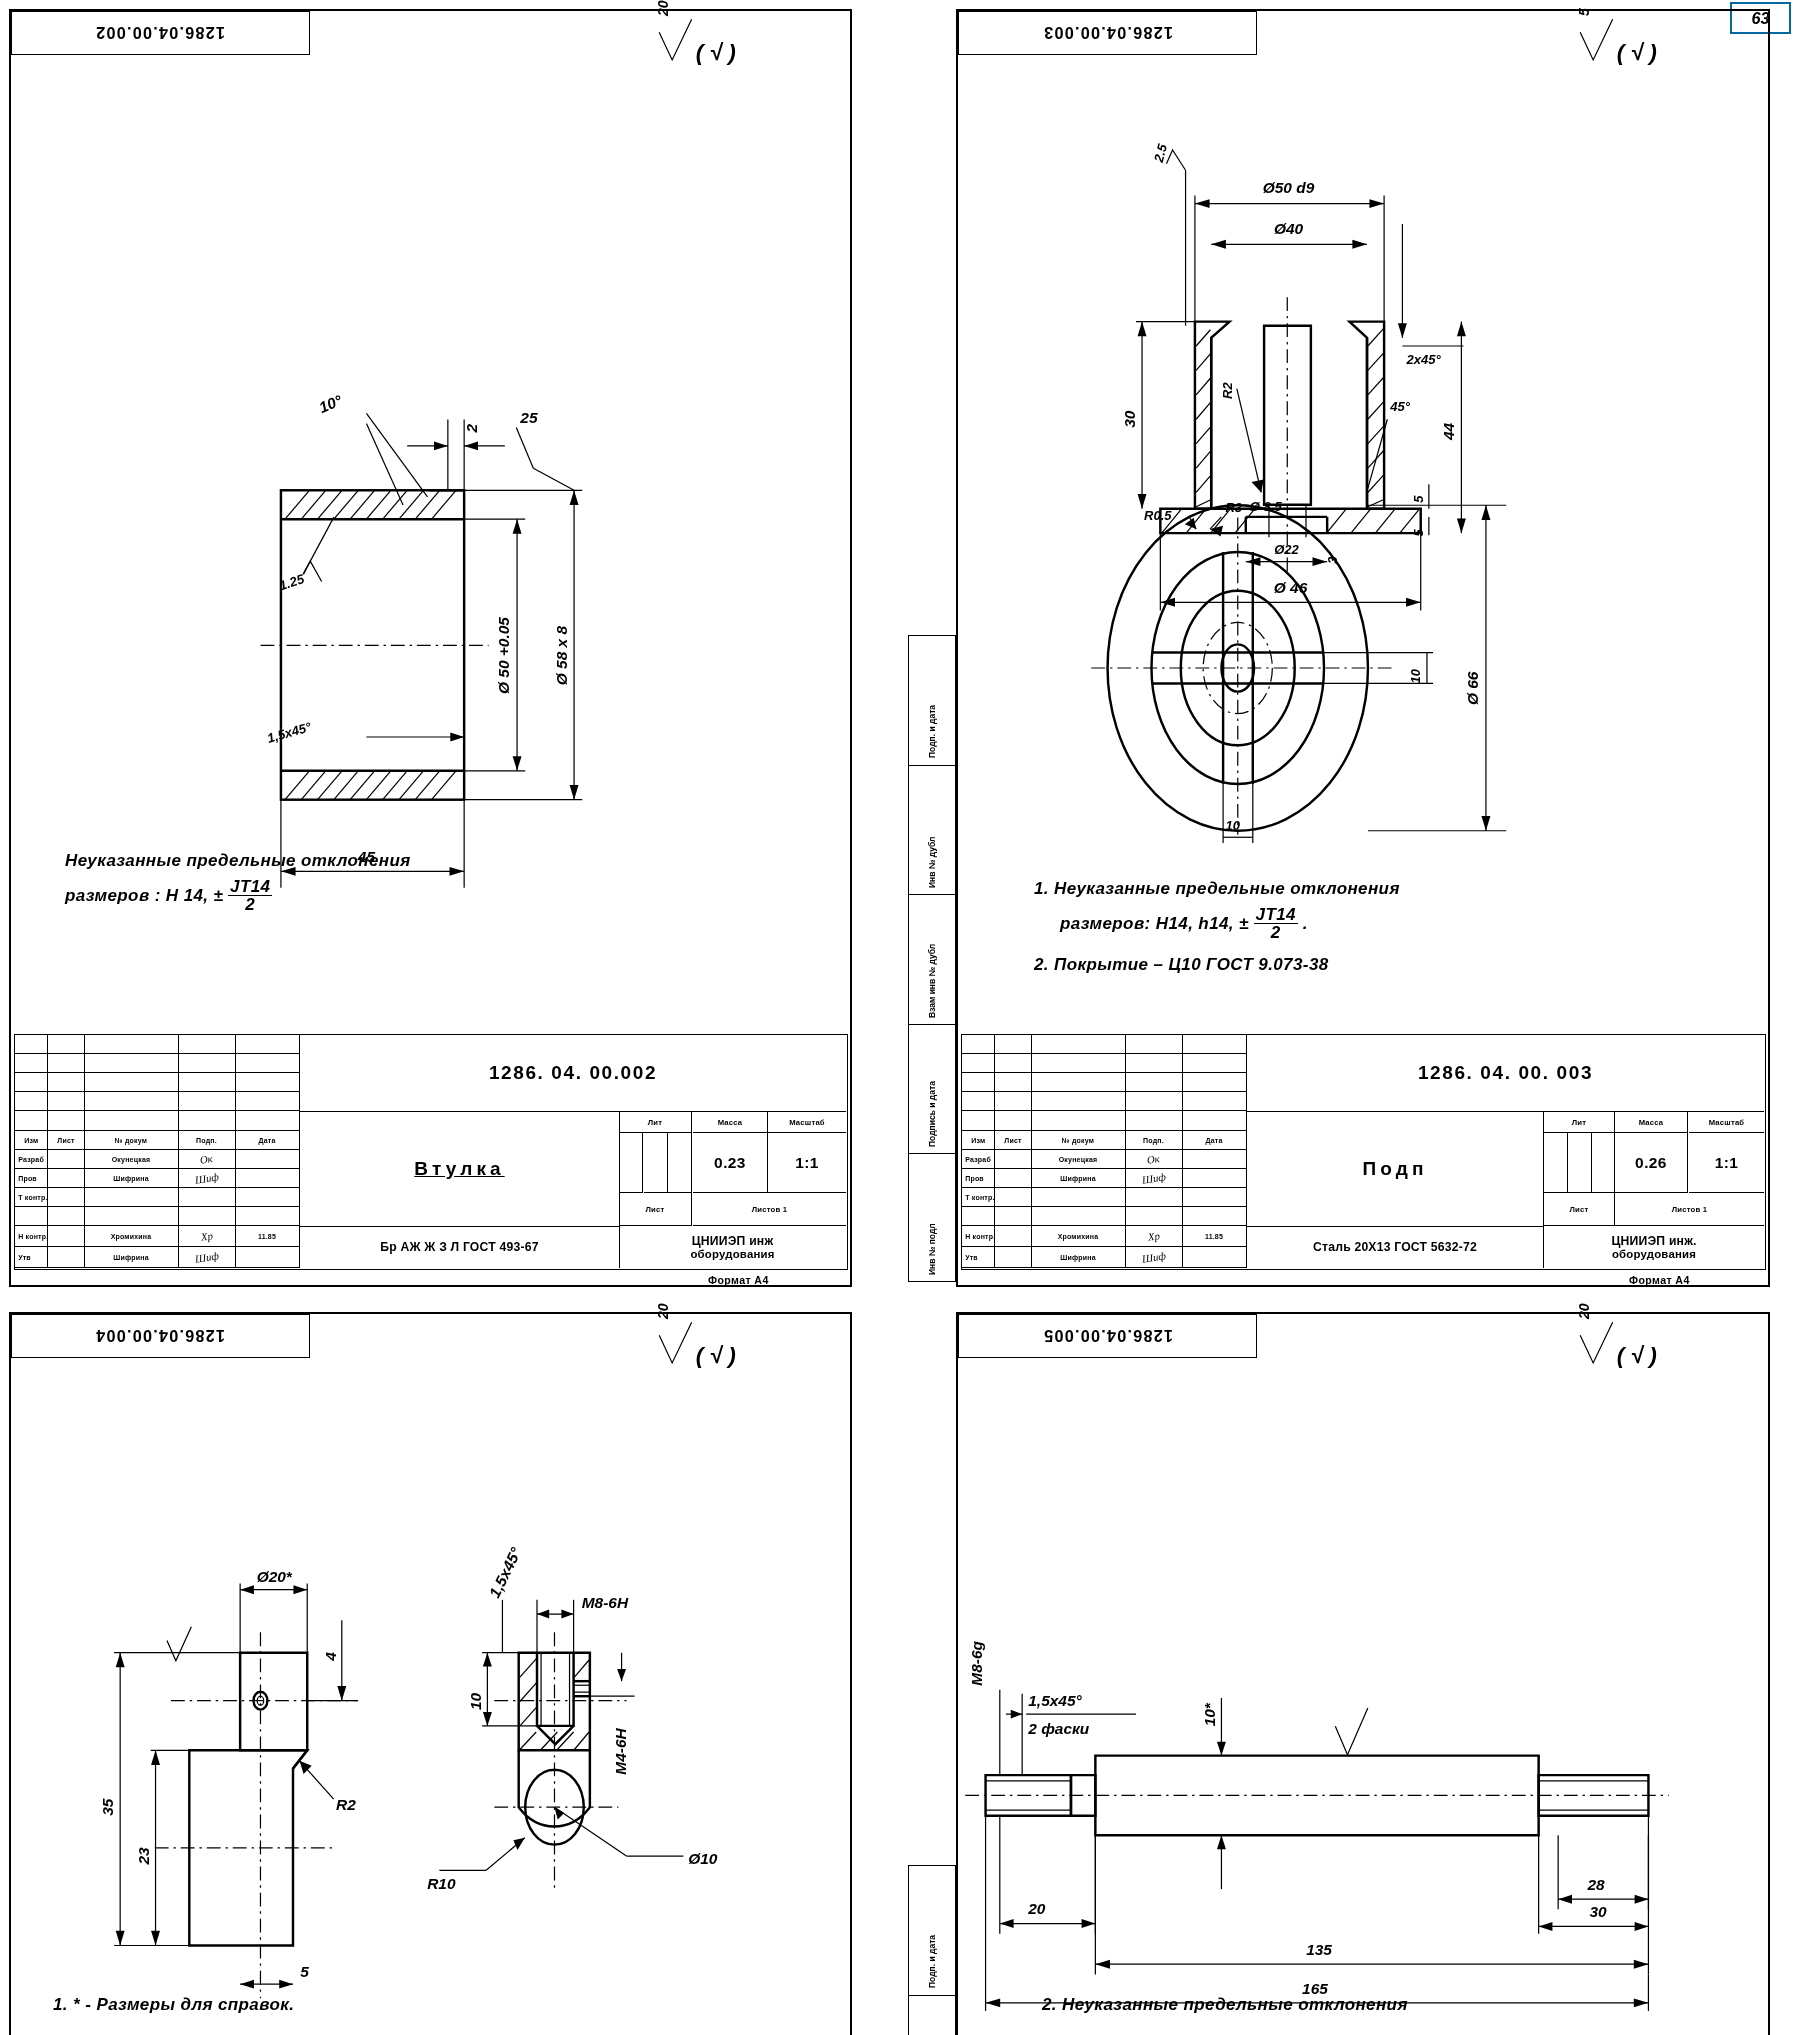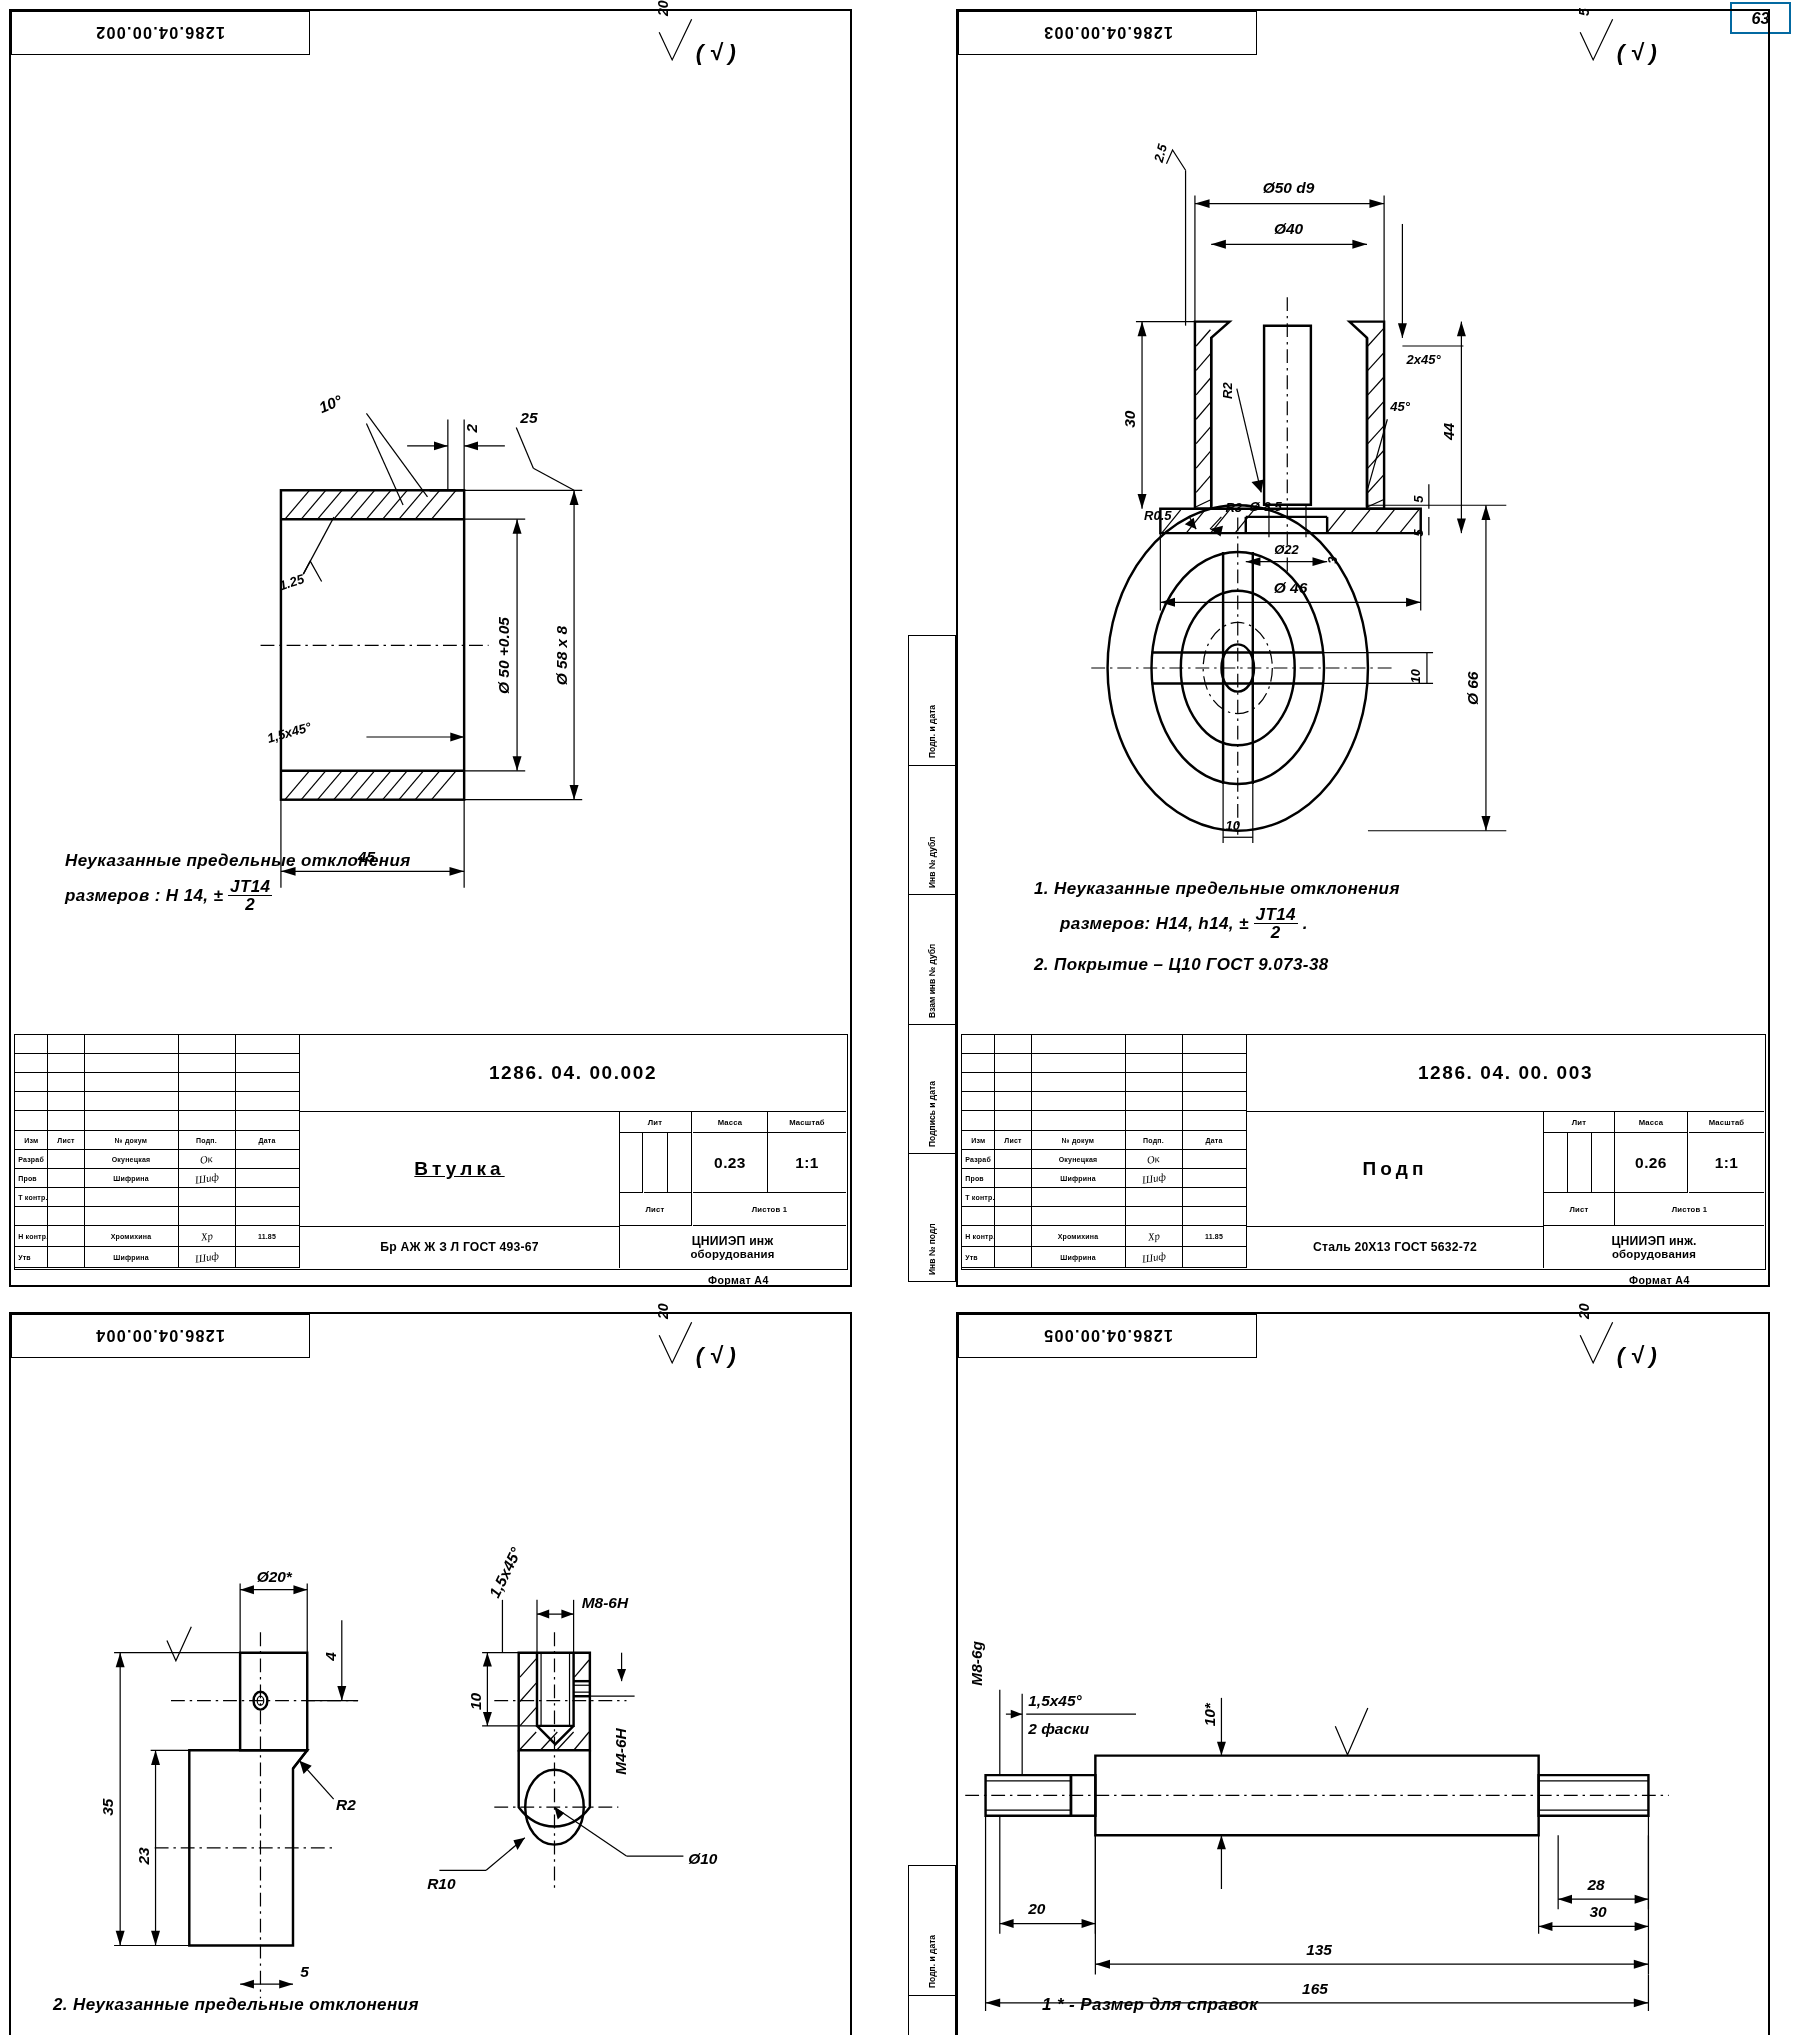--- a/index.html
+++ b/index.html
@@ -764,20 +764,24 @@
       <line class="stk thin" x1="175" y1="915" x2="60" y2="915"></line>
       <text x="30" y="960" class="dimtxt">R10</text>
 
       <line class="stk thin" x1="343" y1="760" x2="520" y2="880"></line>
       <path d="M343 760 l24 14 l-16 16 z" fill="#000"></path>
       <line class="stk thin" x1="520" y1="880" x2="660" y2="880"></line>
       <text x="672" y="900" class="dimtxt">Ø10</text>
     </svg>
 
     <div class="abs" style="left:53px;top:692px;width:773px;">
+      <div class="notes" style="margin-bottom:18px;">
+        <span>1.</span>
+        <span>* -  Размеры для справок.</span>
+      </div>
       <div class="notes" style="margin-bottom:6.5px;">
         <span>2.</span>
         <span>Неуказанные предельные отклонения</span>
       </div>
 
     </div>
 
   </div>
 
   <div class="quad" style="left:900px;top:1303px;width:899px;height:1308px;">
@@ -866,24 +870,20 @@
 
       <line class="stk thin" x1="60" y1="720" x2="60" y2="1200"></line>
       <line class="stk thin" x1="1690" y1="1110" x2="1690" y2="1200"></line>
       <line class="stk thin" x1="60" y1="1180" x2="1690" y2="1180"></line>
       <path d="M60 1180 l36 -11 v22 z" fill="#000"></path>
         <path d="M1690 1180 l-36 -11 v22 z" fill="#000"></path>
       <text x="870" y="1158" text-anchor="middle" class="dimtxt">165</text>
     </svg>
 
     <div class="abs" style="left:142px;top:692px;width:733px;">
-      <div class="notes" style="margin-bottom:18px;">
-        <span>1</span>
-        <span>* -  Размер для  справок</span>
-      </div>
       <div class="notes" style="margin-bottom:6.5px;">
         <span>2.</span>
         <span>Неуказанные предельные  отклонения</span>
       </div>
 
     </div>
 
   </div>
 
 </div>

